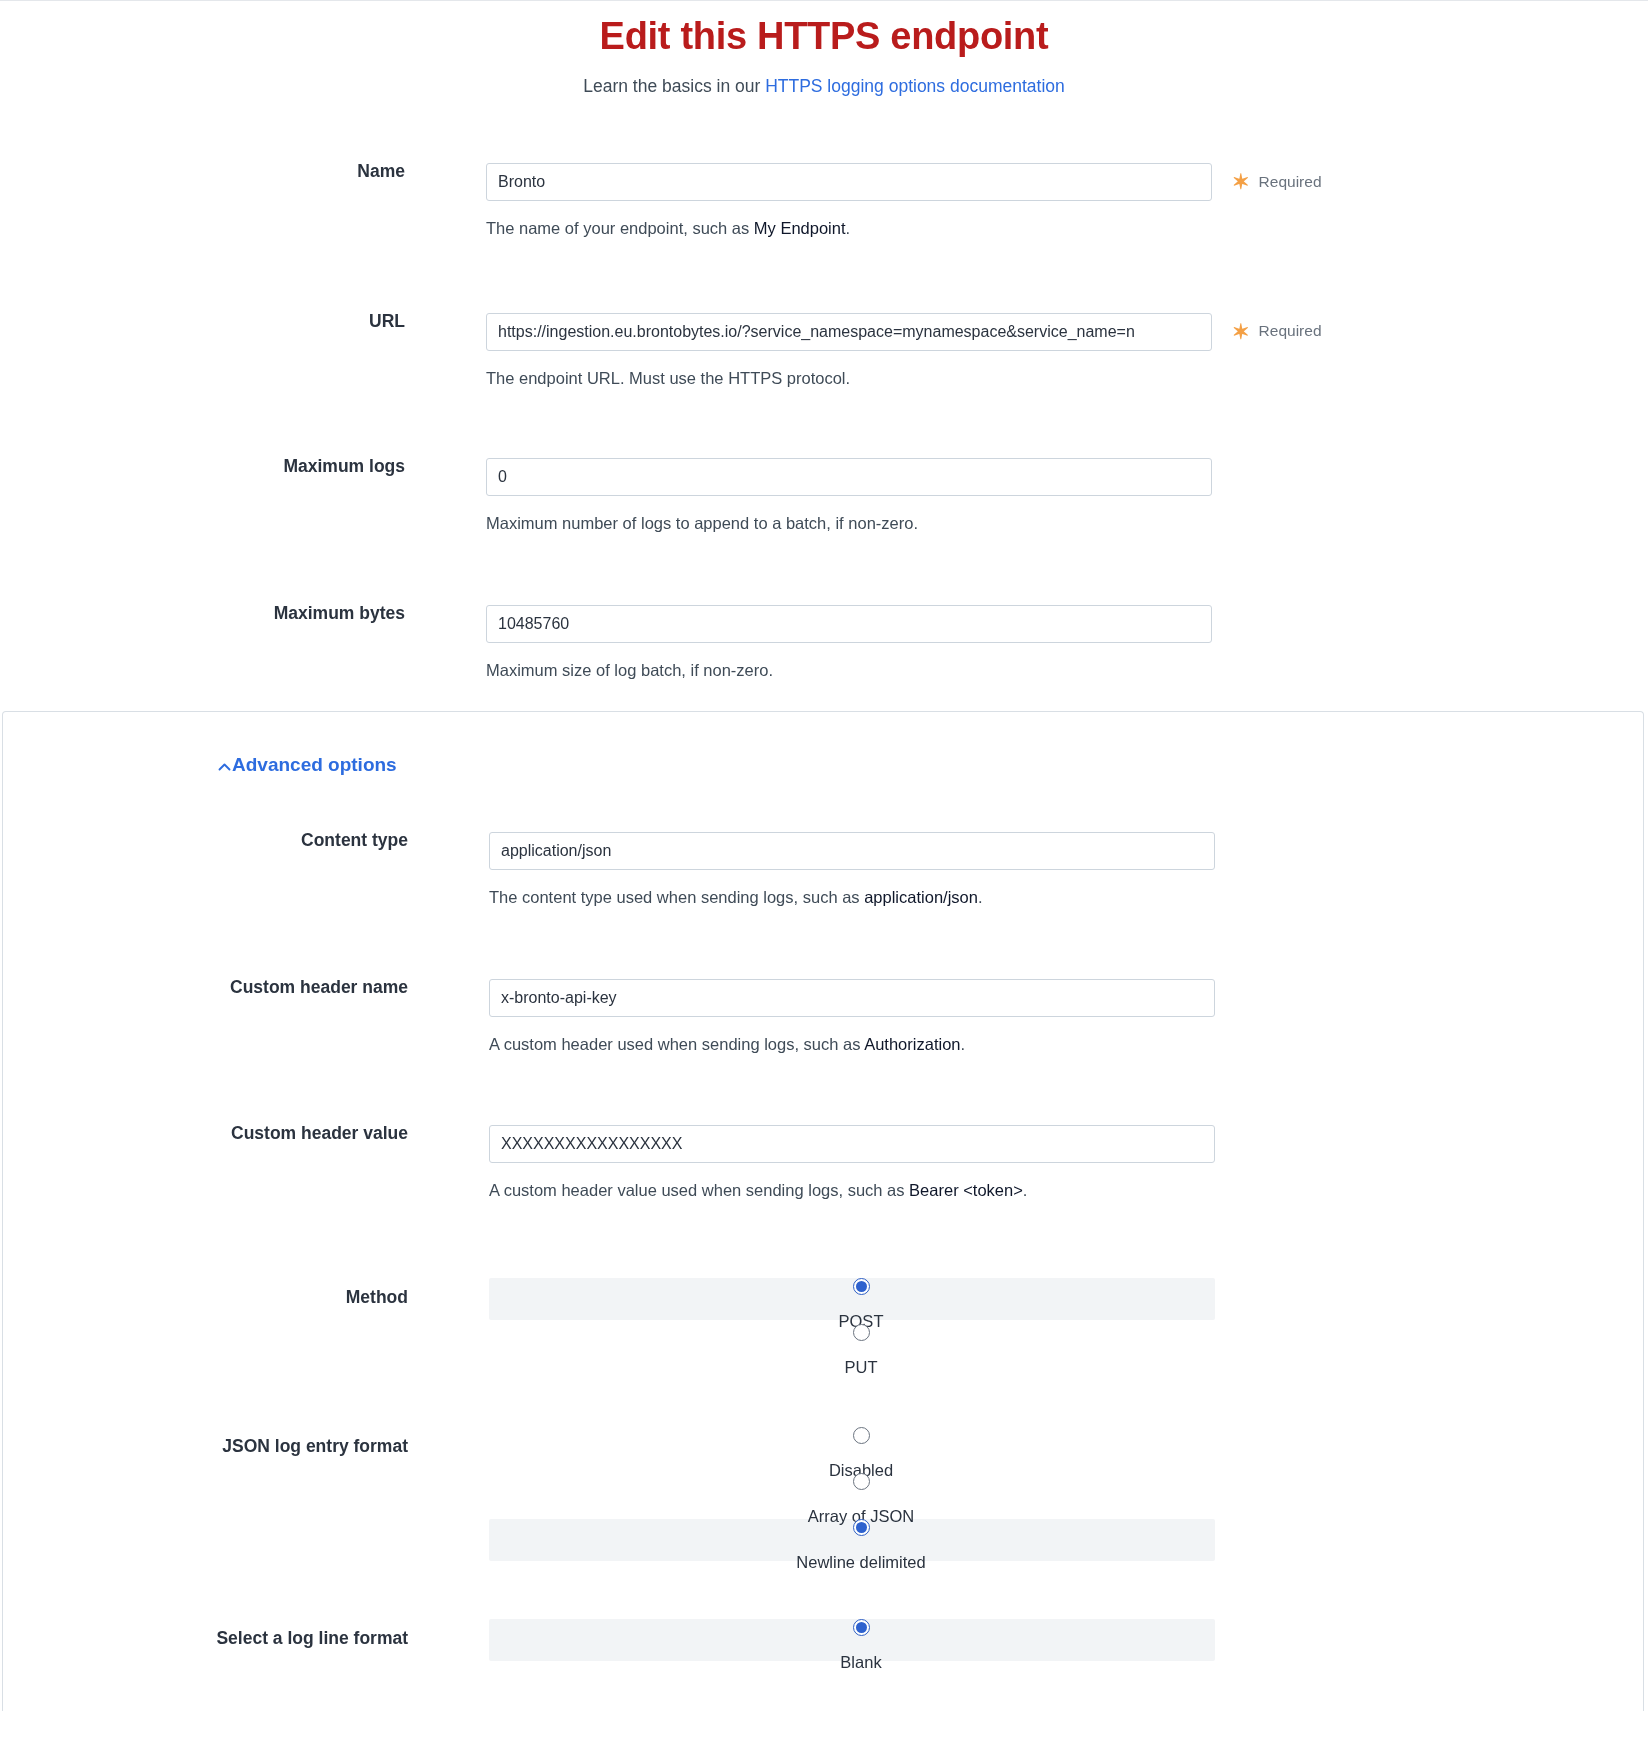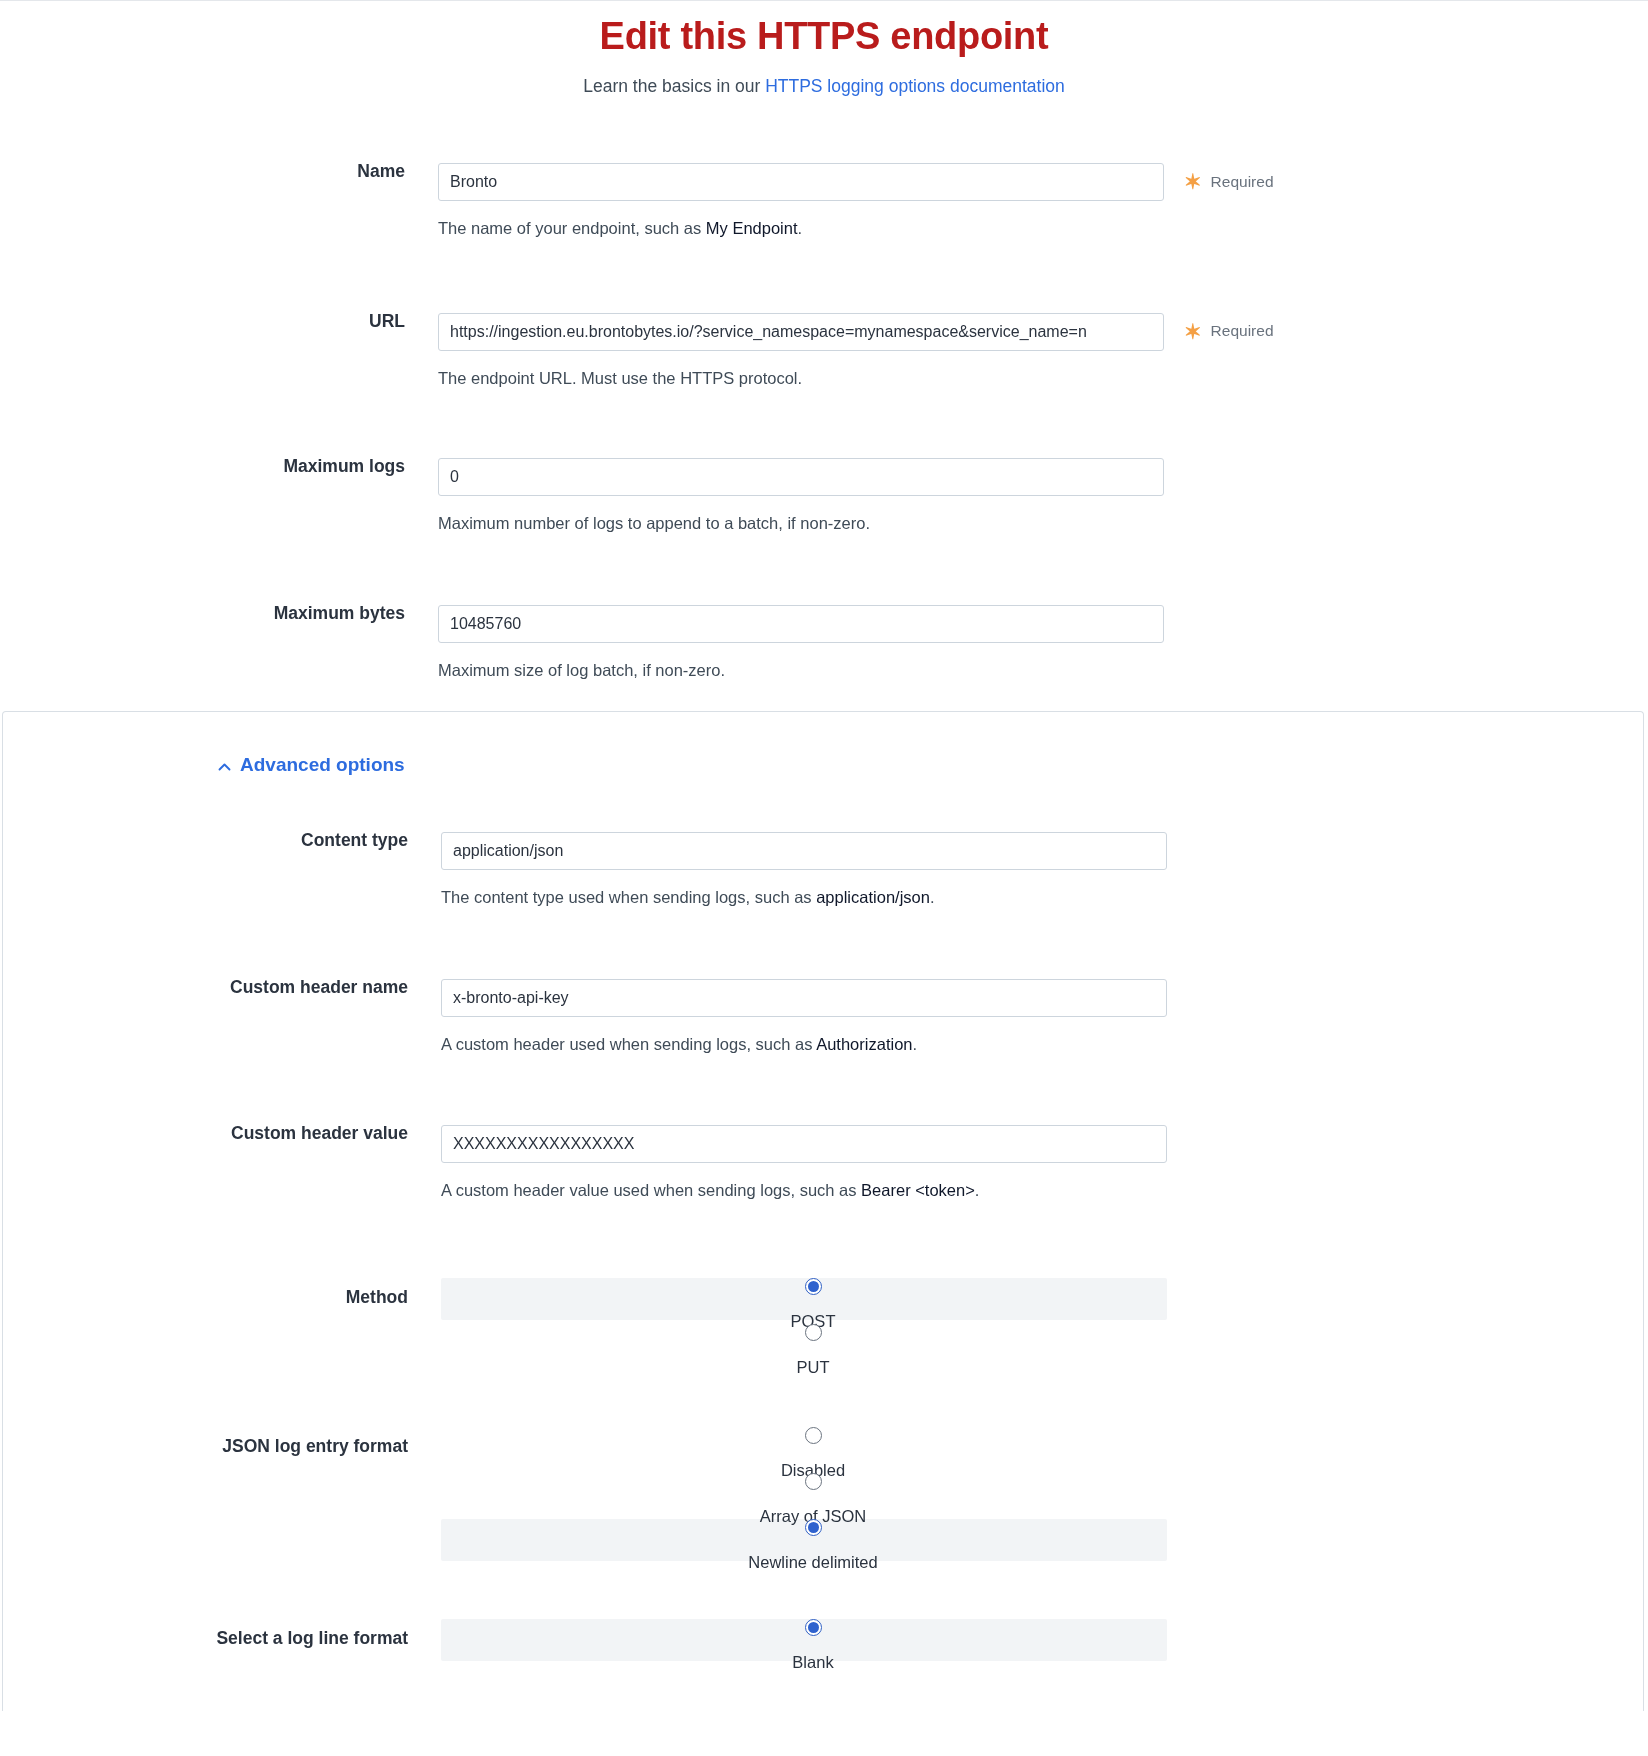--- a/index.html
+++ b/index.html
@@ -66,20 +66,21 @@
     text-align: right;
     padding-right: 33px;
     font-size: 17.5px;
     font-weight: bold;
     color: #2b333f;
     line-height: 1;
   }
   .row-field {
     flex: 1 1 auto;
     position: relative;
+    margin-left: 48px;
   }
   .text-input {
     width: 726px;
     height: 38px;
     border: 1px solid #cdd5dd;
     border-radius: 3px;
     background: #fff;
     font-family: "Liberation Sans", sans-serif;
     font-size: 16px;
     color: #2b333f;
@@ -133,21 +134,21 @@
     padding-top: 42px;
     padding-bottom: 10px;
     background: #fff;
   }
   .adv-toggle-wrap {
     padding-left: 215px;
   }
   .adv-toggle {
     display: inline-flex;
     align-items: center;
-    gap: 9px;
+    gap: 1px;
     color: #2d6cdf;
     font-size: 19px;
     font-weight: bold;
     cursor: pointer;
     user-select: none;
   }
   .chev {
     display: inline-block;
     width: 13px;
     height: 13px;

